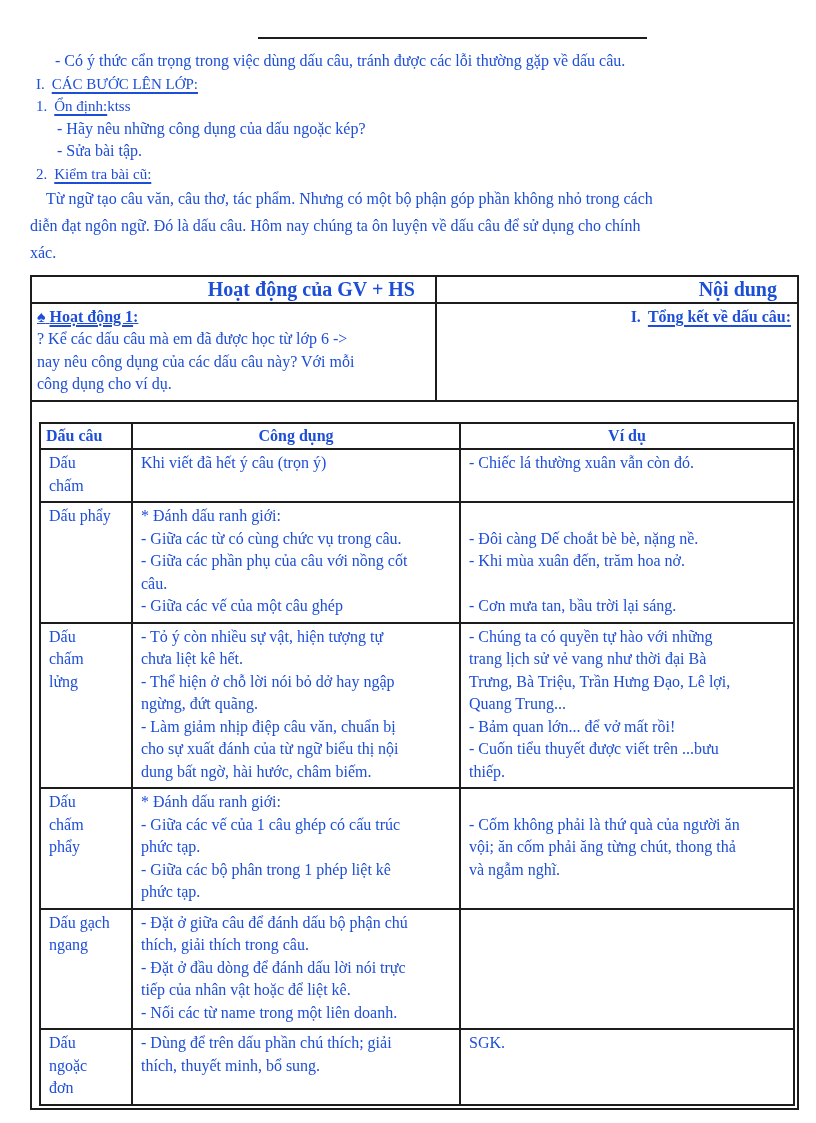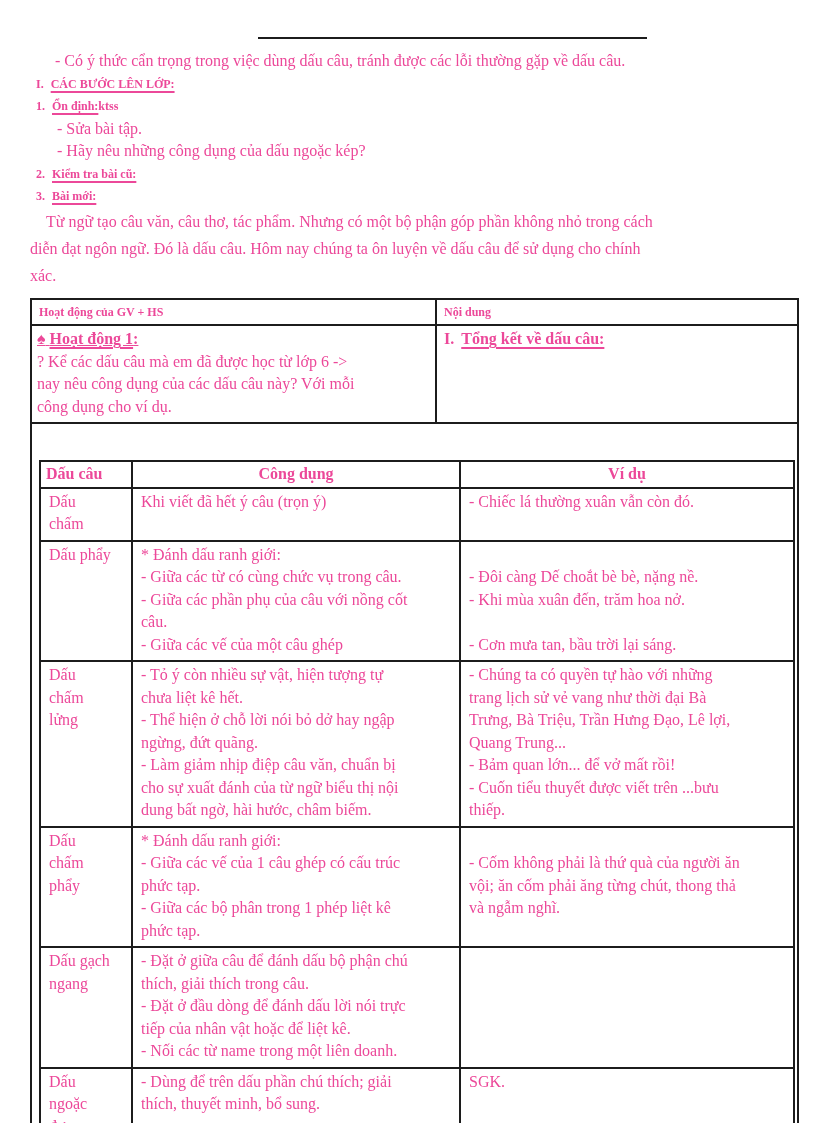--- a/index.html
+++ b/index.html
@@ -1,46 +1,46 @@
 <!DOCTYPE html>
 <html><head>
 <meta charset="utf-8">
 <style>
   html,body { margin:0; padding:0; background:#ffffff; }
   .page {
     position:relative;
     width:816px; height:1123px;
     background:#ffffff;
     font-family:"Liberation Serif","DejaVu Serif",serif;
-    color:#ec4899;
+    color:#1d4ed8;
     overflow:hidden;
   }
   .top-rule {
     position:absolute; left:258px; top:37px; width:389px;
     border-top:2px solid #1c1c1c; height:0;
   }
   .content { position:absolute; left:30px; top:50px; width:767px; }
   .line { font-size:16px; line-height:22.5px; white-space:pre-line; }
   .indent1 { padding-left:25px; }
   .indent2 { padding-left:27px; }
-  .heading { font-size:12px; font-weight:bold; padding-left:6px; line-height:22.5px; }
+  .heading { font-size:15px; font-weight:normal; padding-left:6px; line-height:22.5px; }
   .num { margin-right:7px; }
   .ul { text-decoration:underline; text-decoration-thickness:2px; text-underline-offset:3px; }
   .suffix { margin-left:0; }
   .para { font-size:16px; line-height:27px; text-indent:16px; white-space:pre-line; }
 
   table { border-collapse:collapse; table-layout:fixed; }
   th, td { border:2px solid #1c1c1c; vertical-align:top; }
   .outer { width:767px; margin-top:9px; }
-  .outer th { font-weight:bold; text-align:left; font-size:12px; line-height:22.5px; padding:1px 7px; }
+  .outer th { font-weight:bold; text-align:right; font-size:20px; line-height:22.5px; padding:1px 20px; }
   .outer td { font-size:16px; line-height:22.5px; padding:2px 6px 4px 5px; }
   .act-title { font-weight:bold;text-decoration:underline; }
   .act-question { white-space:pre-line; }
-  .content-title { font-weight:bold; padding-left:2px; }
-  td.nested { padding:36px 5px 2px 7px; }
+  .content-title { font-weight:bold; padding-left:2px;text-align:right; }
+  td.nested { padding:20px 5px 2px 7px; }
 
   .inner { width:754px; }
   .inner th { font-size:16px; line-height:22.5px; font-weight:bold; text-align:center; padding:1px 5px; }
   .inner th.mark-h { text-align:left; padding-left:5px; }
   .inner td { font-size:16px; line-height:22.5px; padding:2px 7px 4px 8px; white-space:pre-line; }
   col.c-mark { width:92px; }
   col.c-usage { width:328px; }
   col.c-example { width:334px; }
   col.c-left { width:405px; }
   col.c-right { width:362px; }
@@ -52,26 +52,25 @@
   <div class="top-rule"></div>
 
   <div class="content">
 
     <div class="line indent1">- Có ý thức cẩn trọng trong việc dùng dấu câu, tránh được các lỗi thường gặp về dấu câu.</div>
 
     <div class="heading"><span class="num">I.</span><span class="ul">CÁC BƯỚC LÊN LỚP:</span></div>
 
     <div class="heading"><span class="num">1.</span><span class="ul">Ổn định:</span><span class="suffix">ktss</span></div>
 
+    <div class="line indent2">- Hãy nêu những công dụng của dấu ngoặc kép?</div>
     <div class="line indent2">- Sửa bài tập.</div>
-    <div class="line indent2">- Hãy nêu những công dụng của dấu ngoặc kép?</div>
 
     <div class="heading"><span class="num">2.</span><span class="ul">Kiểm tra bài cũ:</span></div>
 
-    <div class="heading"><span class="num">3.</span><span class="ul">Bài mới:</span></div>
 
     <div class="para">Từ ngữ tạo câu văn, câu thơ, tác phẩm. Nhưng có một bộ phận góp phần không nhỏ trong cách
 diễn đạt ngôn ngữ. Đó là dấu câu. Hôm nay chúng ta ôn luyện về dấu câu để sử dụng cho chính
 xác.</div>
 
     <table class="outer">
       <colgroup>
           <col class="c-left">
           <col class="c-right">
         </colgroup>

